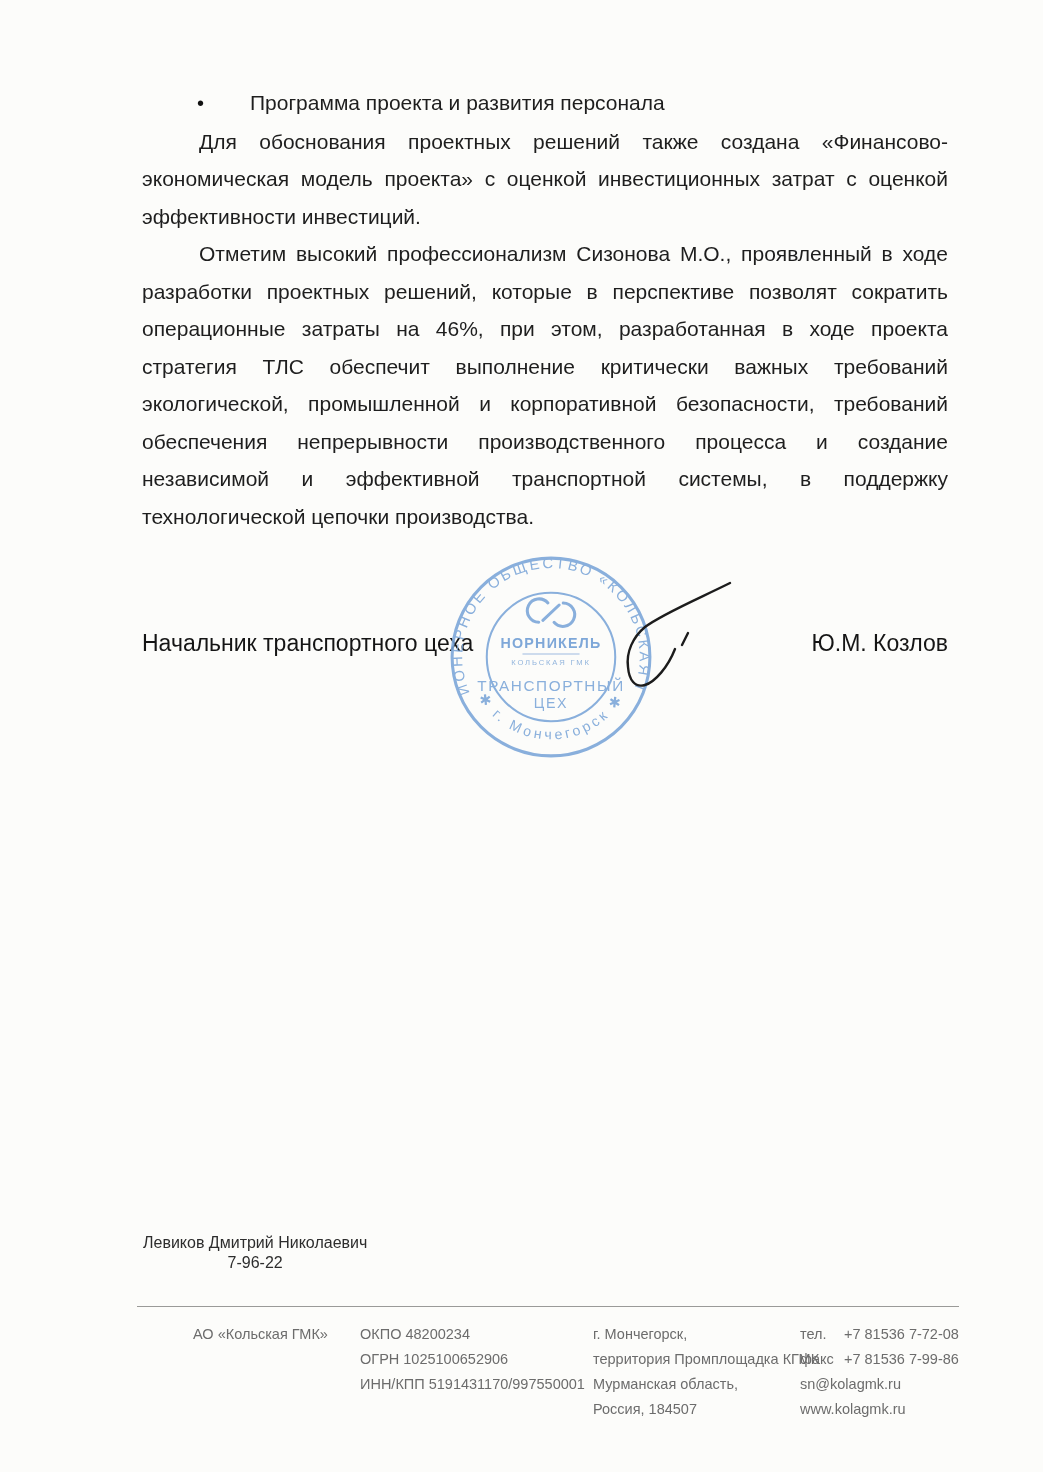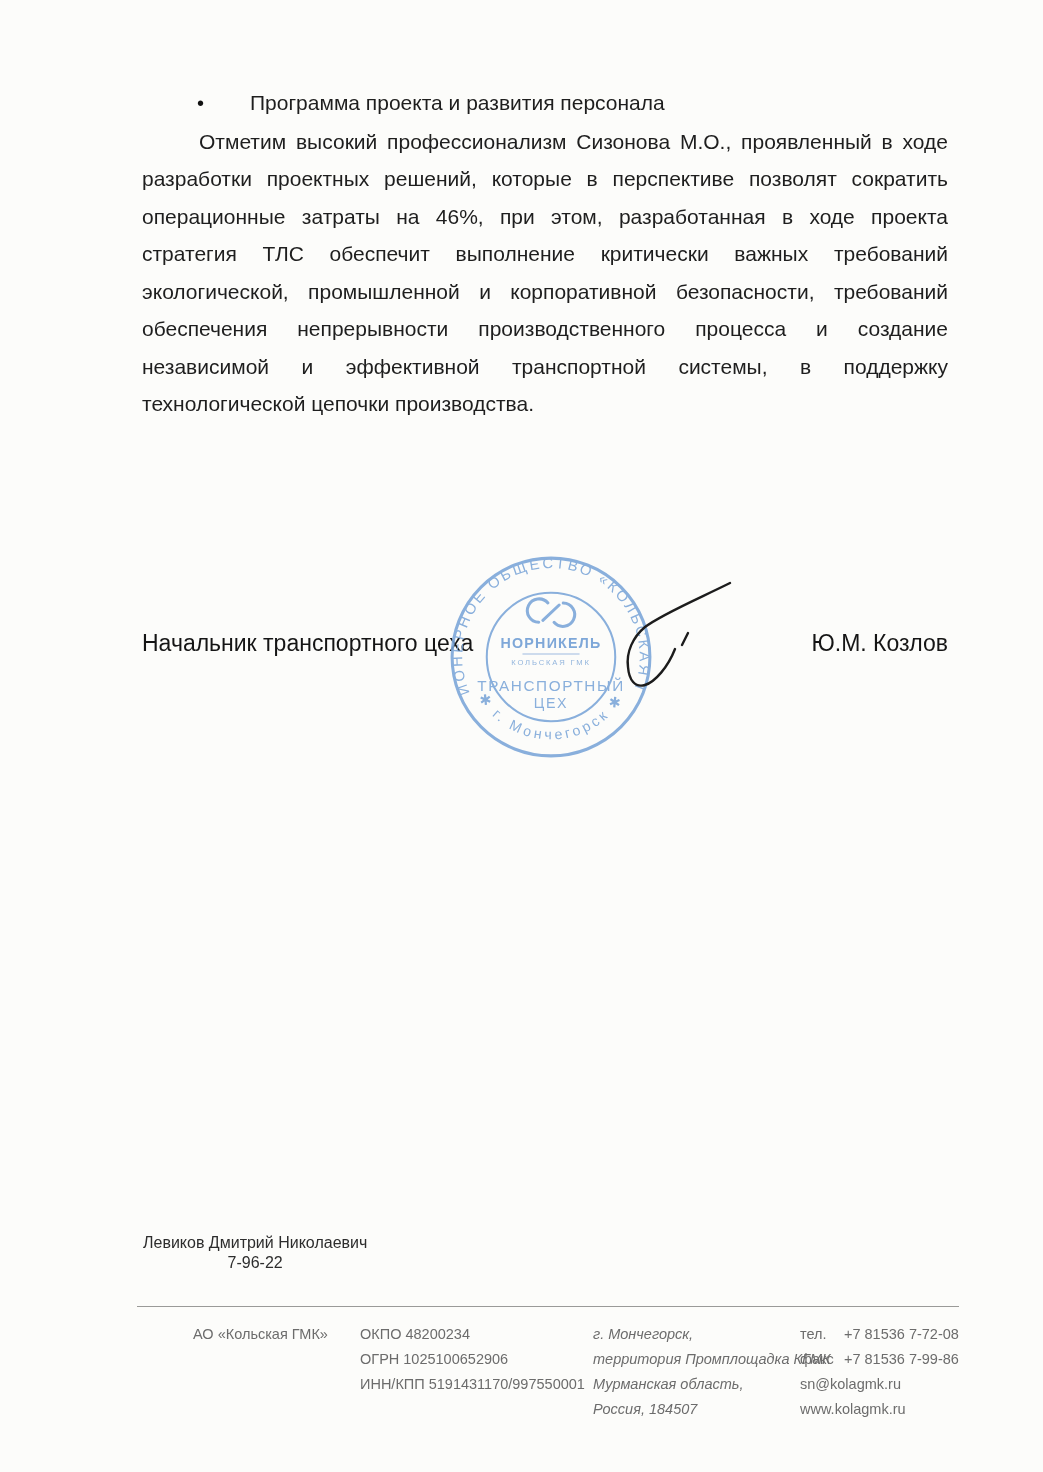--- a/index.html
+++ b/index.html
@@ -143,35 +143,36 @@
     left: 0;
     top: 1322px;
     width: 1043px;
     font-size: 14.5px;
     line-height: 25px;
     color: #6c6c6c;
   }
   .footer .col { position: absolute; top: 0; white-space: nowrap; }
   .footer .col-company  { left: 148px; margin-left: 45px; }
   .footer .col-reg      { left: 340px; margin-left: 20px; }
-  .footer .col-address  { left: 593px; font-style: italic; }
+  .footer .col-address  { left: 593px; }
   .footer .col-contacts { left: 800px; }
   .contact-line { display: flex; align-items: center; }
   .contact-line .lbl { width: 44px; }
 </style>
 </head>
 <body>
 
 <div class="page">
 
   <div class="letter-body">
     <div class="bullet-line">
       <span class="bullet-glyph">•</span>
       <span>Программа проекта и развития персонала</span>
     </div>
+    <p class="para">Для обоснования проектных решений также создана «Финансово-экономическая модель проекта» с оценкой инвестиционных затрат с оценкой эффективности инвестиций.</p>
     <p class="para">Отметим высокий профессионализм Сизонова М.О., проявленный в ходе разработки проектных решений, которые в перспективе позволят сократить операционные затраты на 46%, при этом, разработанная в ходе проекта стратегия ТЛС обеспечит выполнение критически важных требований экологической, промышленной и корпоративной безопасности, требований обеспечения непрерывности производственного процесса и создание независимой и эффективной транспортной системы, в поддержку технологической цепочки производства.</p>
   </div>
 
   <div class="signature-row">
     <span>Начальник транспортного цеха</span>
     <span>Ю.М. Козлов</span>
   </div>
 
   <svg class="stamp-svg" viewBox="0 0 204 204">
     <circle cx="102" cy="102" r="97" fill="none" stroke="#7aa5d8" stroke-width="3"></circle>

